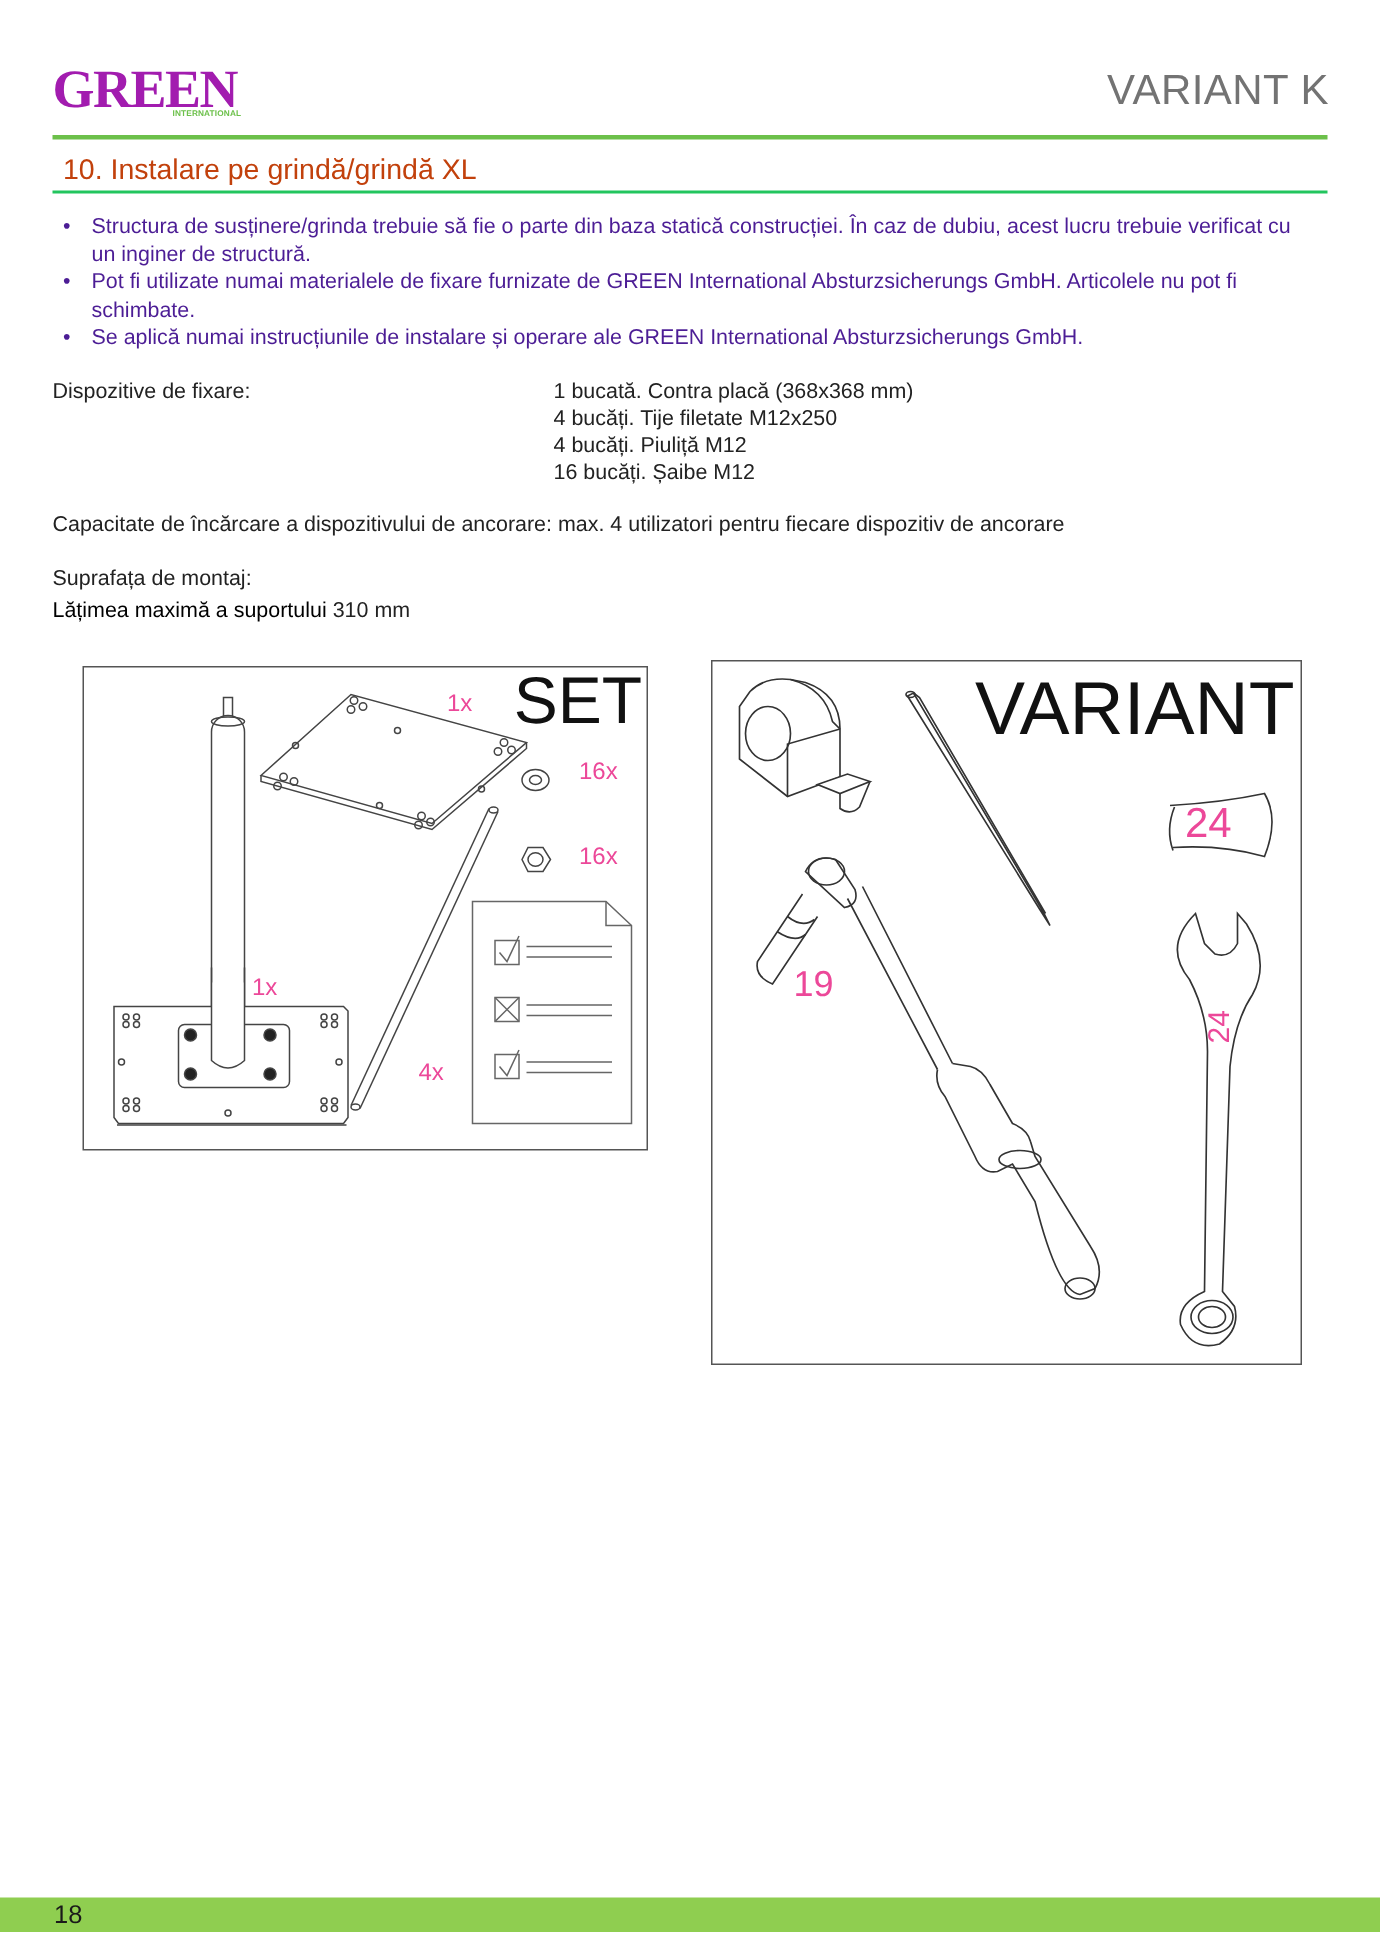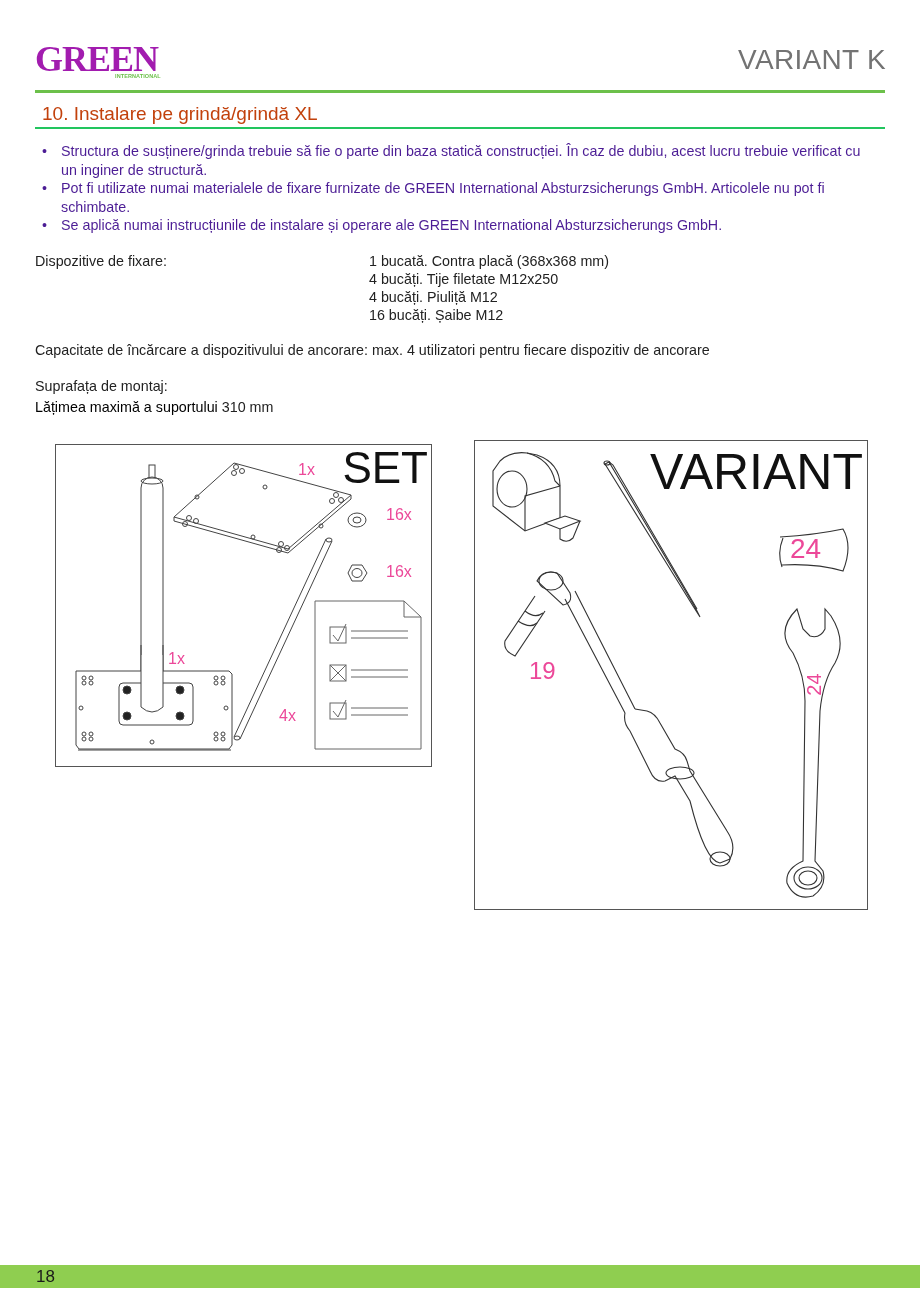--- a/index.html
+++ b/index.html
@@ -215,18 +215,18 @@
     </g>
 
     <g>
       <path d="M322 168 Q300 190 318 212 Q330 235 330 260 L328 420 Q310 428 312 442 Q320 460 338 455 Q352 445 348 430 L340 420 L345 270 Q348 240 360 222 Q372 200 356 175 L350 168 L350 188 Q345 198 335 195 L328 188 Z" fill="#fff"></path>
       <ellipse cx="333" cy="437" rx="14" ry="11"></ellipse>
       <ellipse cx="333" cy="437" rx="9" ry="7"></ellipse>
     </g>
   </svg>
   <div class="panel-heading tools-heading">VARIANT</div>
   <div class="qty" style="left:315px;top:92px;font-size:28px;">24</div>
-  <div class="qty" style="left:54px;top:216px;font-size:24px;">19</div>
+  <div class="qty" style="left:54px;top:202px;font-size:24px;">19</div>
   <div class="qty" style="left:328px;top:232px;font-size:20px;transform:rotate(-90deg);">24</div>
 </div>
 
 <div class="footer-bar"></div>
 <div class="page-number">18</div>
 
 </body></html>

